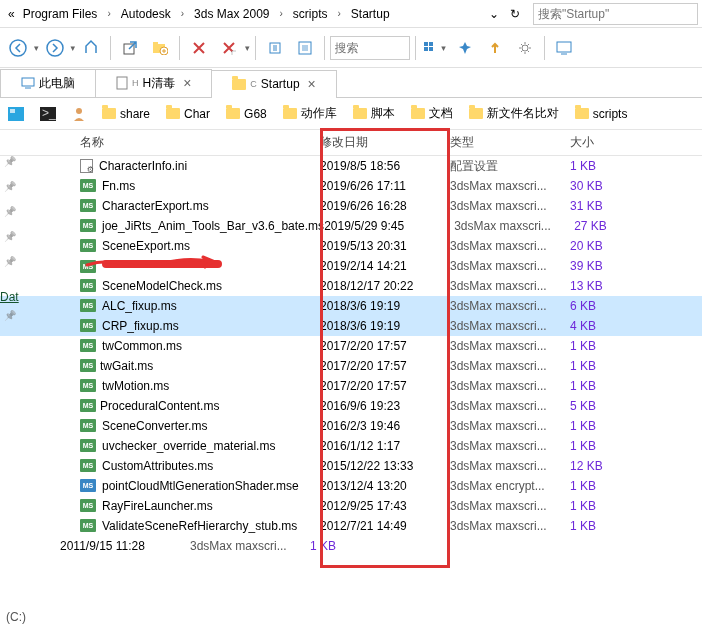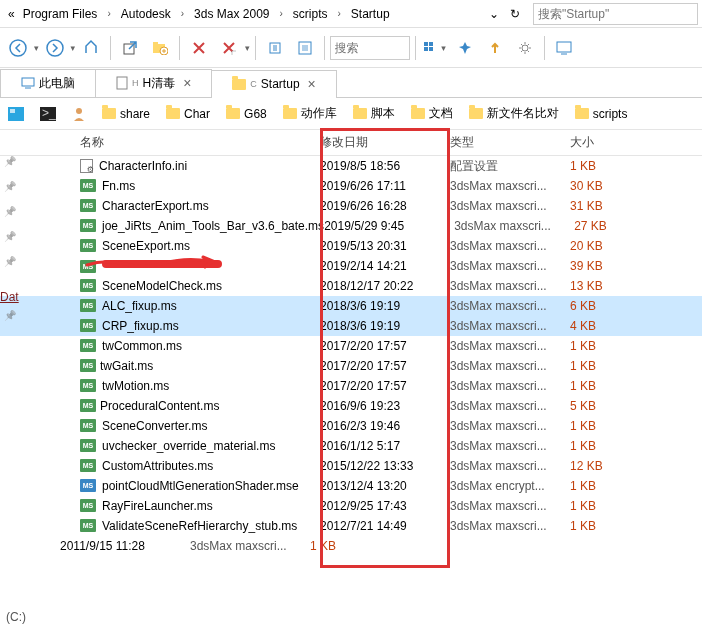--- a/index.html
+++ b/index.html
@@ -35,21 +35,21 @@
 .col-date { flex: 0 0 130px; }
 .col-type { flex: 0 0 120px; }
 .col-size { flex: 0 0 60px; }
 
 
 .file-list { position: relative; }
 .file-row { display: flex; height: 20px; align-items: center; padding-left: 60px; }
 .file-row.selected { background: #cce8ff; }
 .file-row .col-name { display: flex; gap: 4px; }
 .file-row .col-type { color: #555; white-space: nowrap; overflow: hidden; text-overflow: ellipsis; }
-.file-row .col-size { color: #c2410c; }
+.file-row .col-size { color: #6d28d9; }
 
 
 .redact { display: inline-block; width: 120px; height: 8px; background: #e63030; border-radius: 4px; }
 
 
 .highlight-box { position: absolute; border: 3px solid #d33; pointer-events: none; }
 
 
 .ico-folder { display: inline-block; width: 14px; height: 11px; background: #ffd86b; border-radius: 1px; position: relative; }
 .ico-folder::before { content: ""; position: absolute; top: -3px; left: 0; width: 6px; height: 3px; background: #ffd86b; border-radius: 1px 1px 0 0; }
@@ -387,21 +387,21 @@
       </div>
       <div class="col-date">2016/2/3 19:46</div>
       <div class="col-type">3dsMax maxscri...</div>
       <div class="col-size">1 KB</div>
     </div>
     <div class="file-row">
       <div class="col-name" style="gap:6px;padding-left:20px">
         <span class="ico-ms">MS</span>
         <span>uvchecker_override_material.ms</span>
       </div>
-      <div class="col-date">2016/1/12 5:17</div>
+      <div class="col-date">2016/1/12 1:17</div>
       <div class="col-type">3dsMax maxscri...</div>
       <div class="col-size">1 KB</div>
     </div>
     <div class="file-row">
       <div class="col-name" style="gap:6px;padding-left:20px">
         <span class="ico-ms">MS</span>
         <span>CustomAttributes.ms</span>
       </div>
       <div class="col-date">2015/12/22 13:33</div>
       <div class="col-type">3dsMax maxscri...</div>
@@ -443,14 +443,14 @@
 
 <div class="statusbar">(C:)</div>
 
 <div style="position: absolute; left: 4px; top: 156px; display: flex; flex-direction: column; gap: 14px; color: rgb(187, 187, 187);">
     <div style="font-size: 10px; filter: grayscale(1) opacity(0.5);">📌</div>
     <div style="font-size: 10px; filter: grayscale(1) opacity(0.5);">📌</div>
     <div style="font-size: 10px; filter: grayscale(1) opacity(0.5);">📌</div>
     <div style="font-size: 10px; filter: grayscale(1) opacity(0.5);">📌</div>
     <div style="font-size: 10px; filter: grayscale(1) opacity(0.5);">📌</div>
   </div>
-<div style="position: absolute; left: 0px; top: 290px; font-size: 12px; color: #7f1d1d; text-decoration: underline;">Dat</div>
+<div style="position: absolute; left: 0px; top: 290px; font-size: 12px; color: #14532d; text-decoration: underline;">Dat</div>
 <div style="position: absolute; left: 4px; top: 310px; font-size: 10px; filter: grayscale(1) opacity(0.5);">📌</div>
 
 </body></html>

